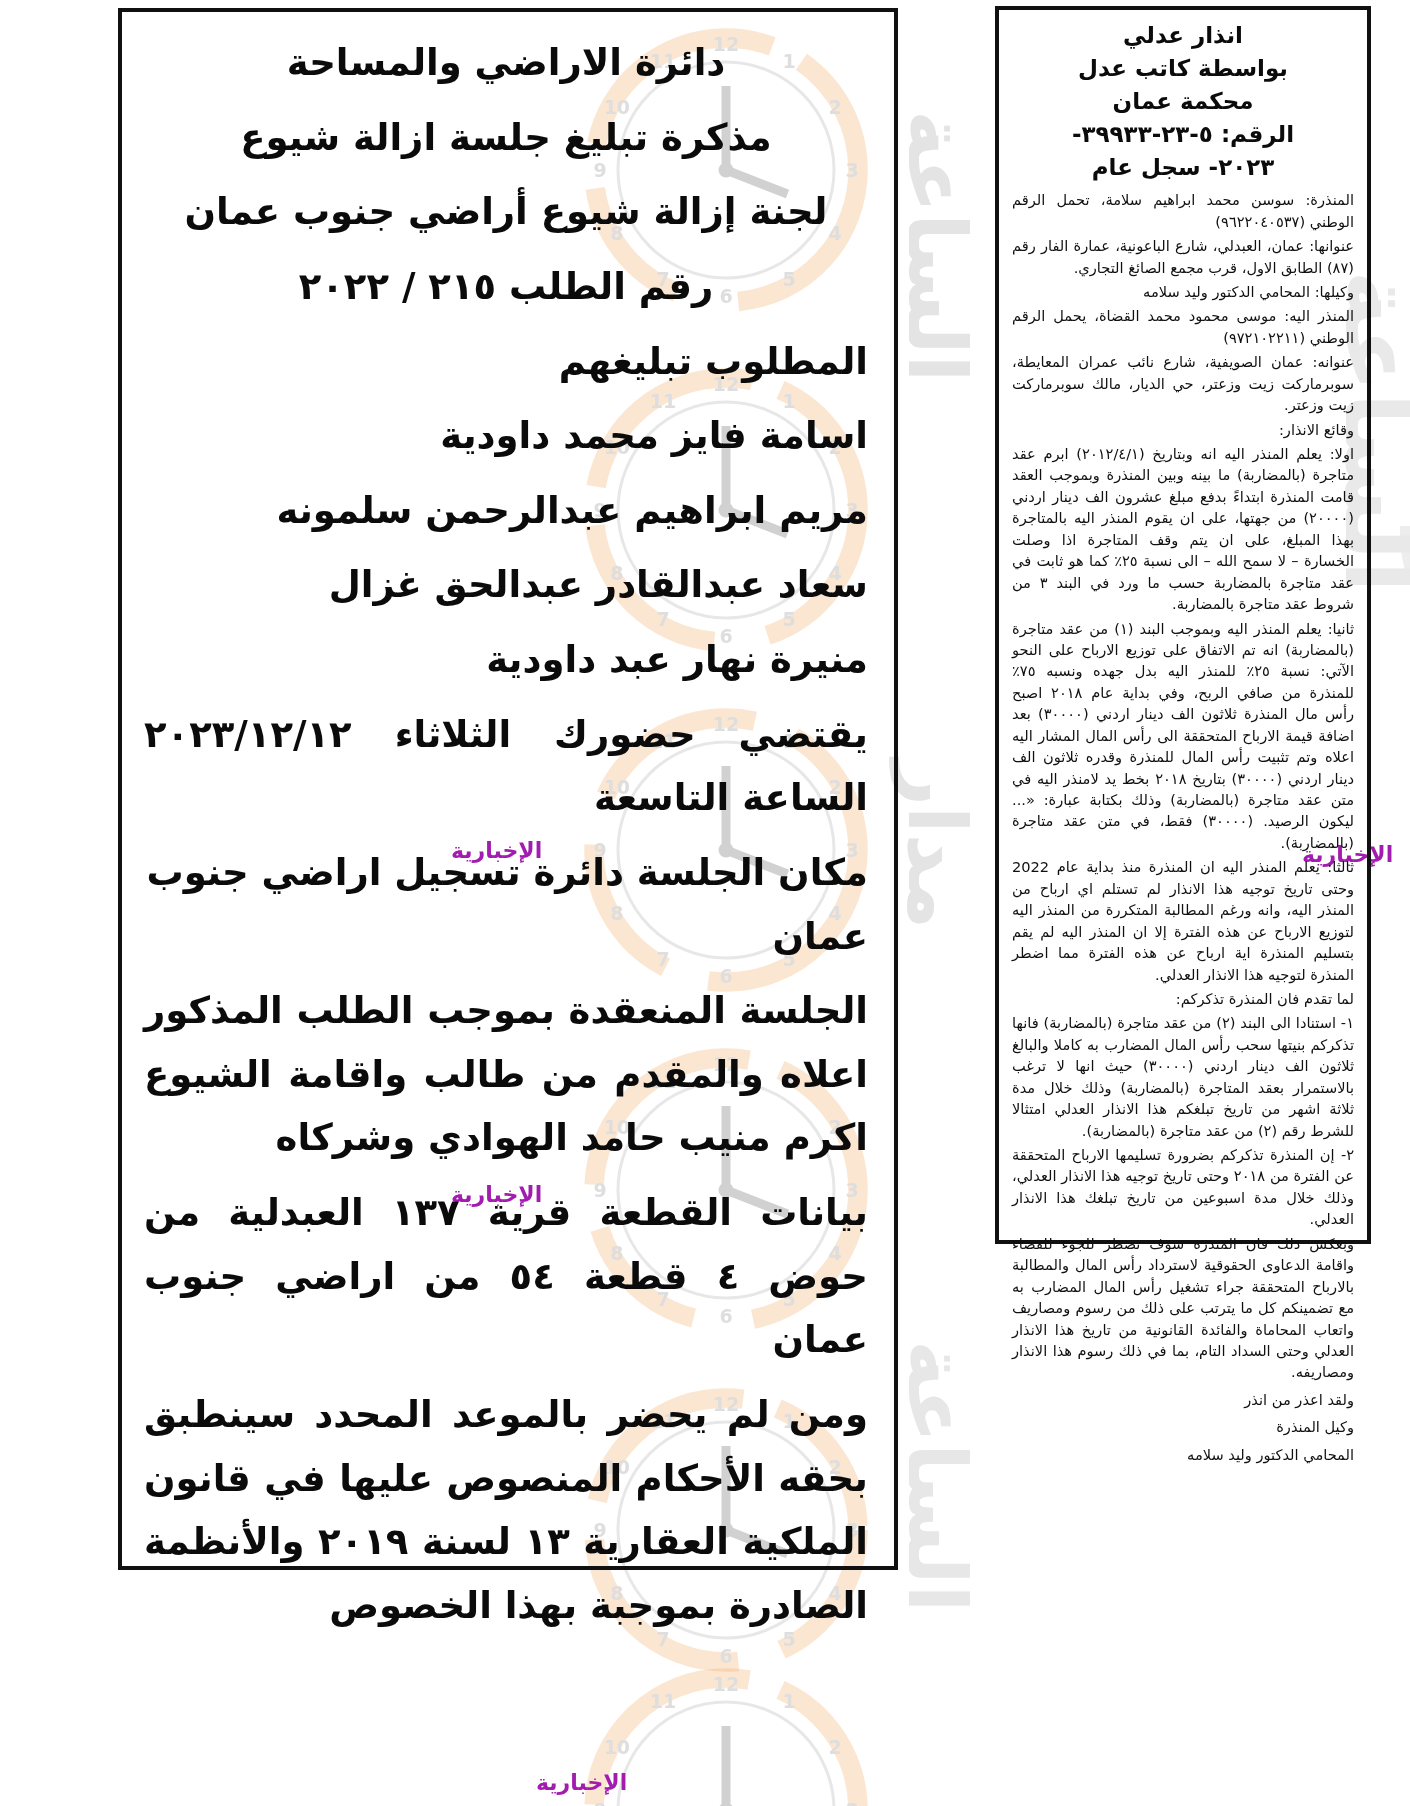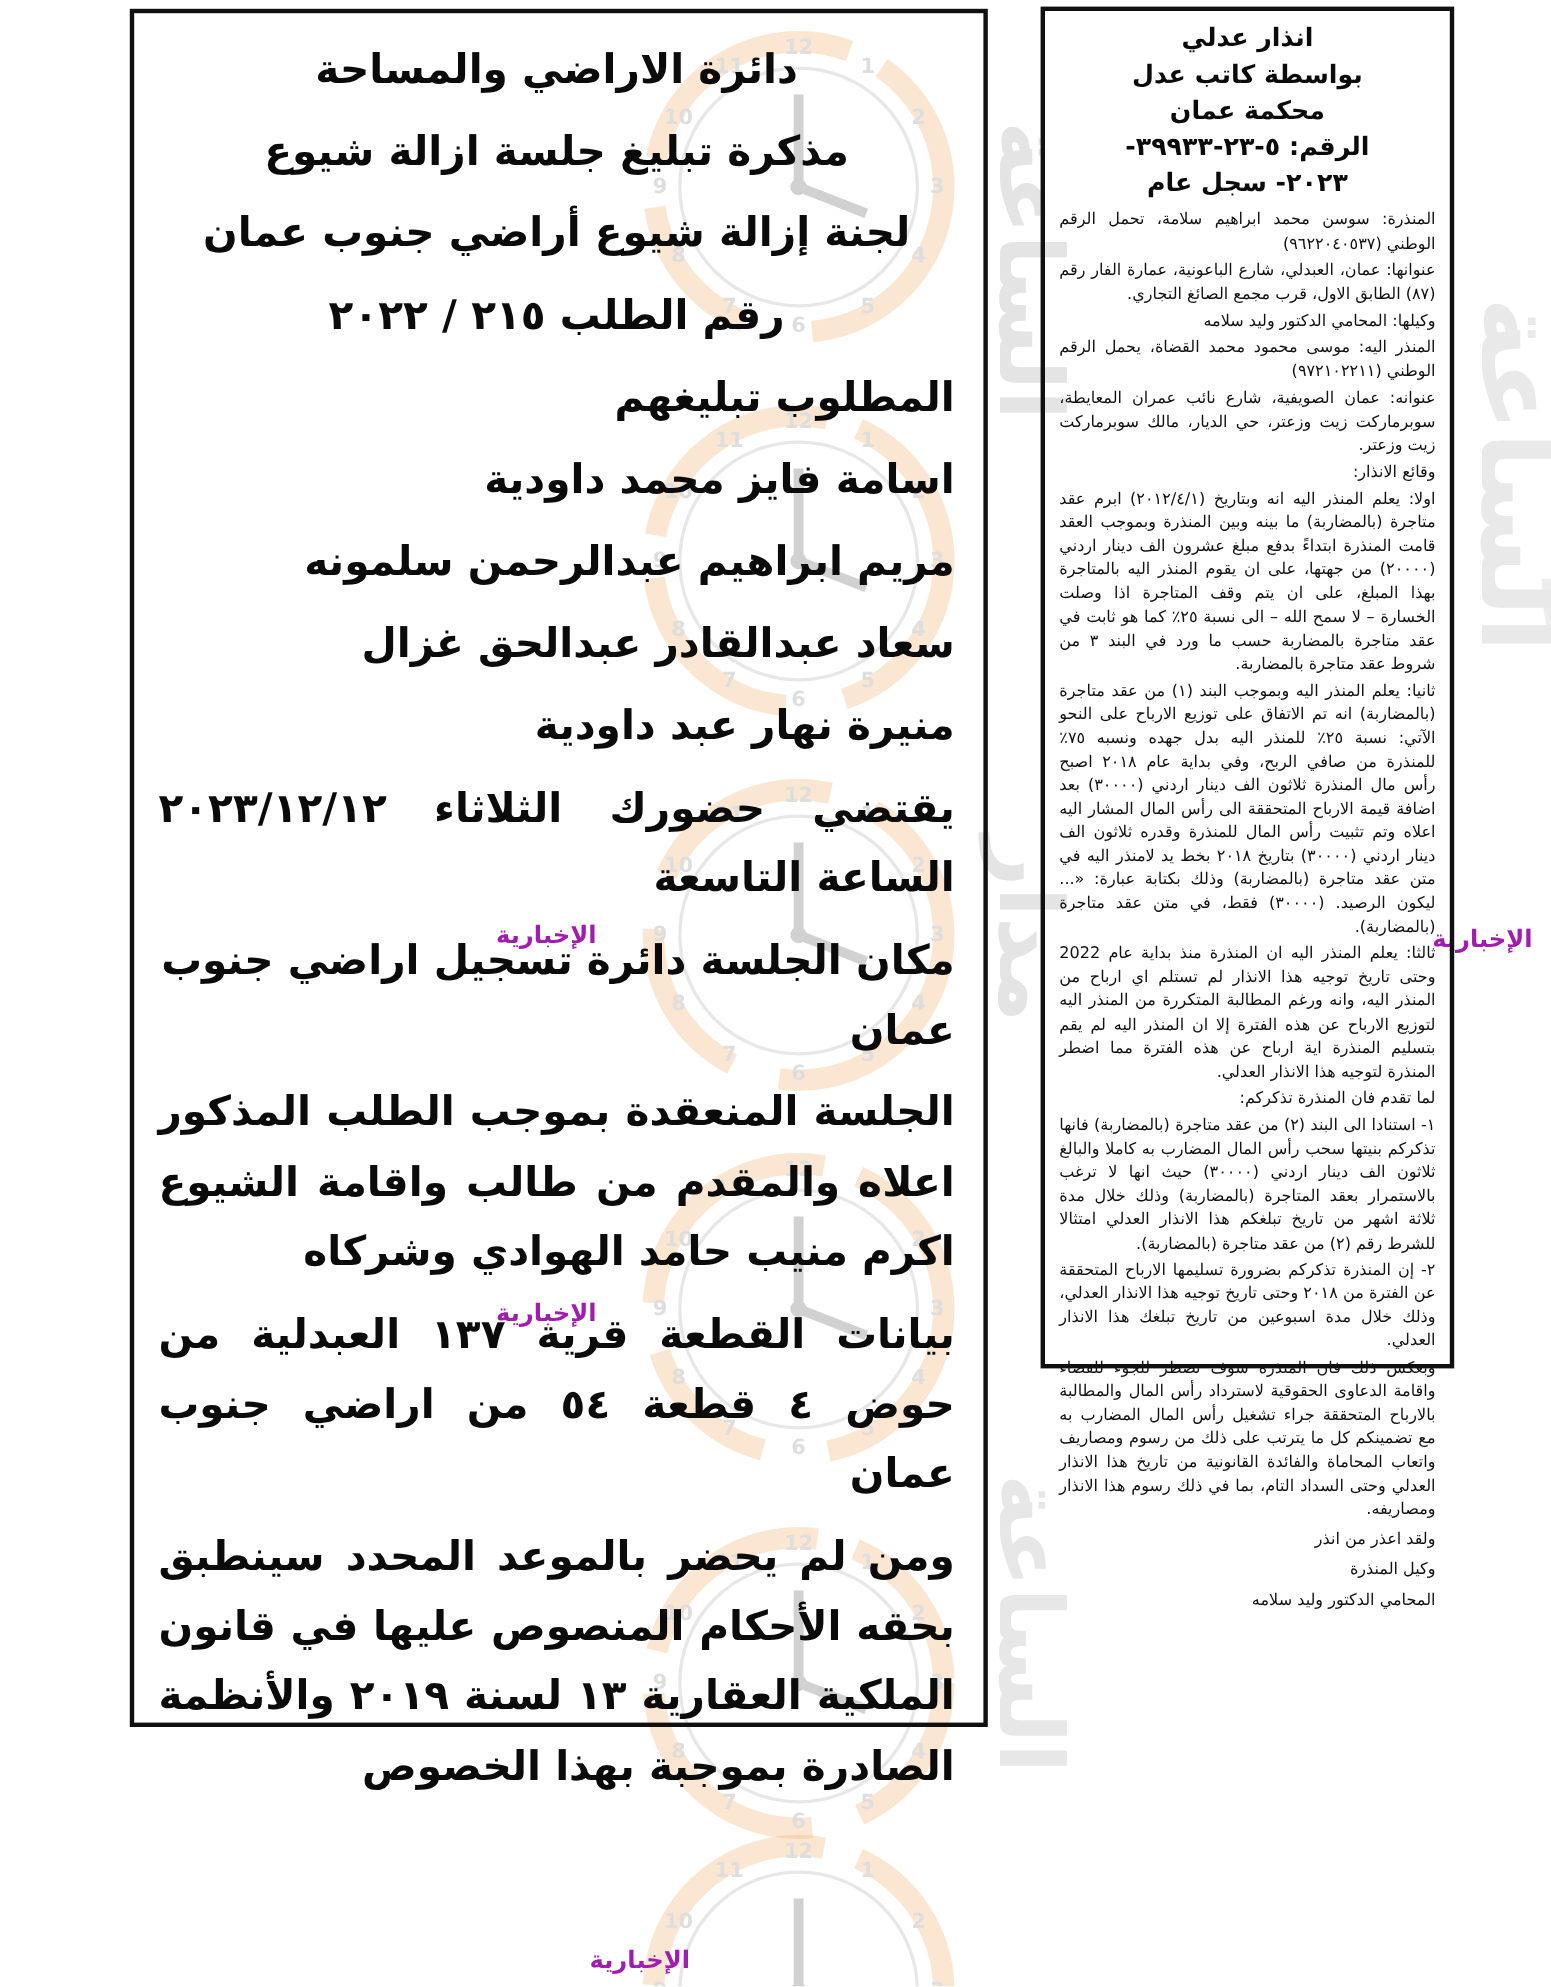--- a/index.html
+++ b/index.html
@@ -25,21 +25,21 @@
   .wm-mid1{left:784px;top:110px;font-size:80px;color:#e4e4e4;letter-spacing:10px;}
   .wm-mid2{left:784px;top:760px;font-size:80px;color:#e4e4e4;letter-spacing:10px;}
   .wm-mid3{left:784px;top:1340px;font-size:80px;color:#e7e7e7;letter-spacing:10px;}
   .wm-ikh{font-size:22px;font-weight:700;color:#a21caf;}
   
   .box{
     position:absolute;z-index:2;box-sizing:border-box;
     border:4px solid #101010;background:transparent;color:#0b0b0b;
   }
   .lands-box{left:12px;top:8px;width:780px;height:1562px;padding:8px 26px 10px 22px;}
-  .judicial-box{left:840px;top:6px;width:376px;height:1238px;padding:8px 13px 8px 13px;}
+  .judicial-box{left:889px;top:6px;width:376px;height:1238px;padding:8px 13px 8px 13px;}
   .lands-box p{
     margin:11px 0;font-size:37px;font-weight:700;line-height:1.72;color:#0b0b0b;
   }
   .lands-title{font-size:45px;margin-top:2px;}
   .center{text-align:center;}
   .right{text-align:right;}
   .just{text-align:justify;}
   .judicial-header p{margin:2px 0;text-align:center;font-size:23px;font-weight:700;line-height:1.35;color:#0b0b0b;}
   .judicial-body{margin-top:6px;}
   .judicial-body p{

